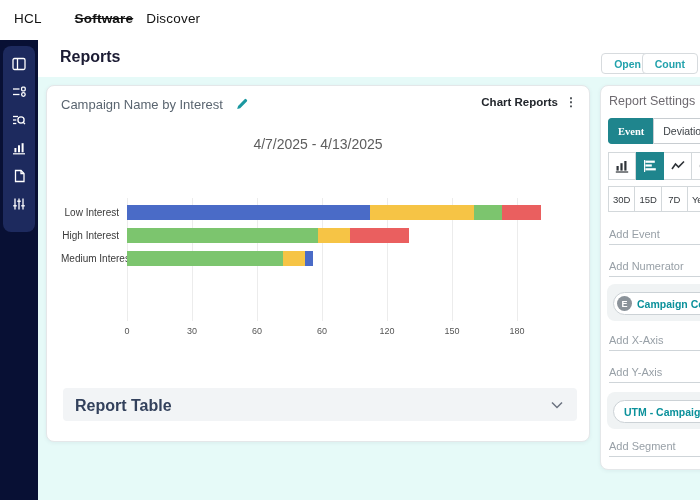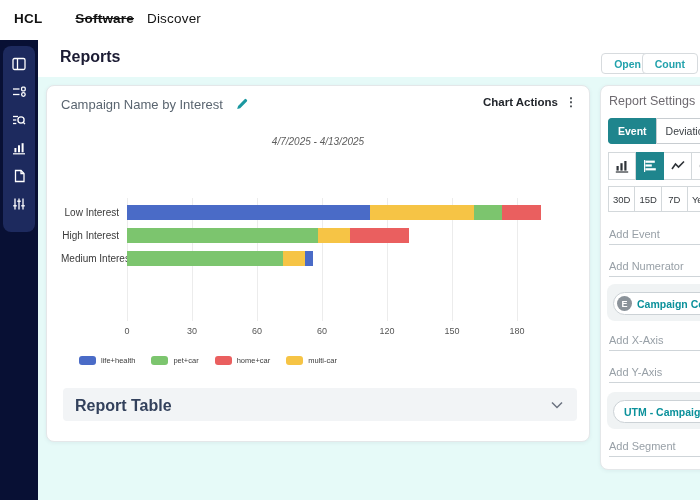--- a/index.html
+++ b/index.html
@@ -3,21 +3,21 @@
 <meta charset="utf-8">
 <style>
   html,body{margin:0;padding:0;}
   body{
     width:700px;height:500px;overflow:hidden;position:relative;
     background:#e6faf8;font-family:"Liberation Sans",sans-serif;
     -webkit-font-smoothing:antialiased;
   }
   .topbar{position:absolute;left:0;top:0;width:700px;height:40px;background:#fff;border-bottom:1px solid #f0f0f0;}
   .logo{position:absolute;left:14px;top:11px;font-size:13.5px;color:#121212;letter-spacing:.2px;}
-  .logo-hcl{font-weight:bold;}
+  .logo-hcl{font-weight:normal;}
   .logo-sw{font-weight:bold;text-decoration:line-through;margin-left:33px;}
   .logo-product{margin-left:9px;font-weight:400;font-size:13.5px;color:#141414;}
 
   .sidebar{position:absolute;left:0;top:40px;width:38px;height:460px;background:#081034;}
   .sidebar-inner{position:absolute;left:3px;top:6px;width:32px;height:186px;background:#1d2a5e;border-radius:8px;
     display:flex;flex-direction:column;align-items:center;padding-top:10px;gap:12px;box-sizing:border-box;}
   .side-icon{width:16px;height:16px;display:block;cursor:pointer;}
 
   .page-band{position:absolute;left:38px;top:40px;width:662px;height:37px;background:#fff;}
   .page-title{position:absolute;left:22px;top:8px;margin:0;font-size:16px;font-weight:700;color:#1b1b33;}
@@ -26,21 +26,21 @@
   .btn-open{right:46px;}
   .btn-save{right:2px;}
 
   .chart-card{position:absolute;left:46px;top:85px;width:544px;height:357px;background:#fff;border:1px solid #e4e7e9;
     border-radius:8px;box-shadow:0 1px 4px rgba(20,40,60,.06);box-sizing:border-box;}
   .title-row{position:absolute;left:14px;right:10px;top:9px;height:18px;}
   .card-title{font-size:13px;color:#5a6570;margin-top:24px;}
   .pencil{margin-left:8px;vertical-align:-2px;cursor:pointer;}
   .actions{position:absolute;right:2px;top:0;font-size:11.5px;font-weight:bold;color:#22262c;}
   .kebab{margin-left:7px;font-size:12px;color:#3a3f45;cursor:pointer;}
-  .date{position:absolute;left:0;width:100%;top:50px;text-align:center;font-size:10px;color:#5d5d5d;font-style:italic;}
+  .date{position:absolute;left:0;width:100%;top:50px;text-align:center;font-size:14px;color:#5d5d5d;}
 
   .plot{position:absolute;left:14px;right:14px;top:112px;height:150px;}
   .gridline{position:absolute;top:0;height:123px;width:1px;background:#ececec;}
   .rows{position:absolute;left:0;top:7px;right:0;}
   .bar-row{display:flex;align-items:center;height:15px;margin-bottom:8px;}
   .cat-label{width:58px;padding-right:8px;text-align:right;font-size:10px;color:#3a3a3a;white-space:nowrap;}
   .bar-track{display:flex;height:15px;}
   .seg{height:15px;}
   .tick{position:absolute;top:128px;transform:translateX(-50%);font-size:9px;color:#555;}
 
@@ -51,21 +51,21 @@
 
   .report-table-bar{position:absolute;left:16px;right:12px;top:302px;height:33px;background:#f2f4f6;border-radius:4px;cursor:pointer;}
   .rt-label{position:absolute;left:12px;top:9px;font-size:16px;font-weight:bold;color:#33415c;}
   .rt-chevron{position:absolute;right:14px;top:13px;}
 
   .settings-card{position:absolute;left:600px;top:85px;width:114px;height:385px;background:#fff;border:1px solid #e4e7e9;
     border-radius:8px;box-sizing:border-box;box-shadow:0 1px 4px rgba(20,40,60,.06);}
   .settings-title{position:absolute;left:8px;top:8px;font-size:12.5px;color:#6e6a70;}
   .mode-toggle{position:absolute;left:7px;top:32px;display:flex;height:26px;}
   .mode-btn{font-family:"Liberation Sans",sans-serif;font-size:10.5px;padding:0 9px;border:1px solid #c8cdd1;background:#fff;color:#3d4247;cursor:pointer;}
-  .mode-btn.first{border-radius:4px 0 0 4px;border-right:none;}
+  .mode-btn.first{border-radius:4px 0 0 4px;border-right:none;font-family:Liberation Serif, serif;}
   .mode-btn.last{border-radius:0 4px 4px 0;}
   .mode-btn.active{background:#1f858d;border-color:#1f858d;color:#fff;font-weight:bold;}
   .charttype-row{position:absolute;left:7px;top:66px;display:flex;}
   .ct-btn{width:28px;height:28px;border:1px solid #d3d8db;background:#fff;display:flex;align-items:center;justify-content:center;padding:0;cursor:pointer;}
   .ct-btn + .ct-btn{border-left:none;}
   .ct-btn.active{background:#1f858d;border-color:#1f858d;}
   .timerange-row{position:absolute;left:7px;top:100px;display:flex;}
   .tr-btn{height:26px;min-width:26px;padding:0 4px;border:1px solid #d3d8db;background:#fff;font-size:9.5px;color:#35393d;
     font-family:"Liberation Sans",sans-serif;cursor:pointer;}
   .tr-btn + .tr-btn{border-left:none;}
@@ -143,21 +143,21 @@
   <button class="ghost-btn btn-save">Count</button>
 </div>
 
 <section class="chart-card">
   <div class="title-row">
     <span class="card-title">Campaign Name by Interest</span>
     <svg class="pencil" width="14" height="14" viewBox="0 0 16 16">
       <path d="M2.5 13.8 l1-3.4 L11 2.5 a1.25 1.25 0 0 1 1.8 0 l.7.7 a1.25 1.25 0 0 1 0 1.8 L5.9 12.8 z" fill="#1b98a0"></path>
     </svg>
     <div class="actions">
-      <span>Chart Actions</span><span class="kebab">⋮</span>
+      <span>Chart Reports</span><span class="kebab">⋮</span>
     </div>
   </div>
   <div class="date">4/7/2025 - 4/13/2025</div>
   <div class="plot" id="plot">
       <div class="gridline" style="left: 66px;"></div>
       <div class="gridline" style="left: 131px;"></div>
       <div class="gridline" style="left: 196px;"></div>
       <div class="gridline" style="left: 261px;"></div>
       <div class="gridline" style="left: 326px;"></div>
       <div class="gridline" style="left: 391px;"></div>
@@ -190,38 +190,20 @@
         </div>
       </div>
       <span class="tick" style="left: 66px;">0</span>
       <span class="tick" style="left: 131px;">30</span>
       <span class="tick" style="left: 196px;">60</span>
       <span class="tick" style="left: 261px;">60</span>
       <span class="tick" style="left: 326px;">120</span>
       <span class="tick" style="left: 391px;">150</span>
       <span class="tick" style="left: 456px;">180</span>
     </div>
-  <div class="legend" id="legend">
-      <div class="legend-item">
-        <span class="swatch" style="background: rgb(74, 107, 199);"></span>
-        <span class="legend-label">life+health</span>
-      </div>
-      <div class="legend-item">
-        <span class="swatch" style="background: rgb(124, 197, 110);"></span>
-        <span class="legend-label">pet+car</span>
-      </div>
-      <div class="legend-item">
-        <span class="swatch" style="background: rgb(234, 95, 95);"></span>
-        <span class="legend-label">home+car</span>
-      </div>
-      <div class="legend-item">
-        <span class="swatch" style="background: rgb(246, 196, 69);"></span>
-        <span class="legend-label">multi-car</span>
-      </div>
-    </div>
   <div class="report-table-bar">
     <span class="rt-label">Report Table</span>
     <svg class="rt-chevron" width="12" height="8" viewBox="0 0 12 8">
       <path d="M1 1.5 l5 5 5-5" fill="none" stroke="#6b7280" stroke-width="1.5"></path>
     </svg>
   </div>
 </section>
 
 <aside class="settings-card">
   <div class="settings-title">Report Settings</div>

